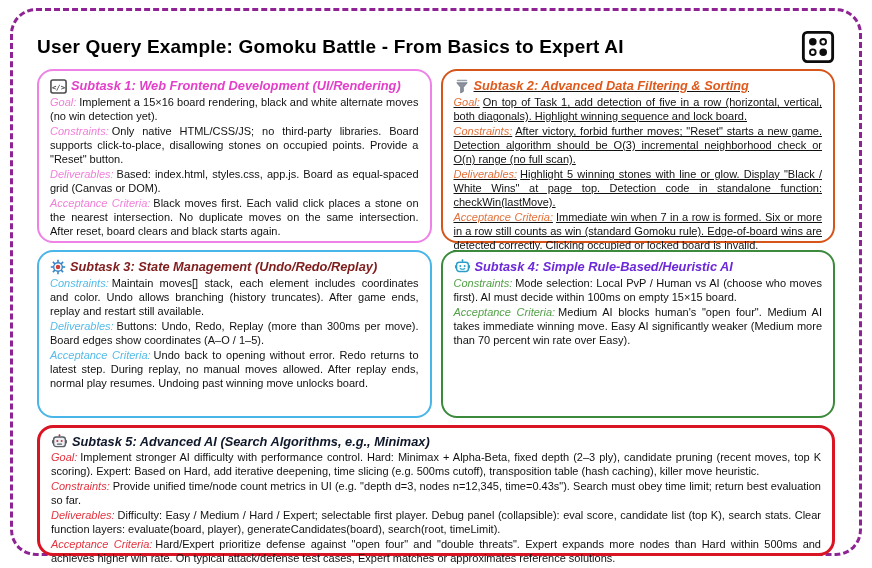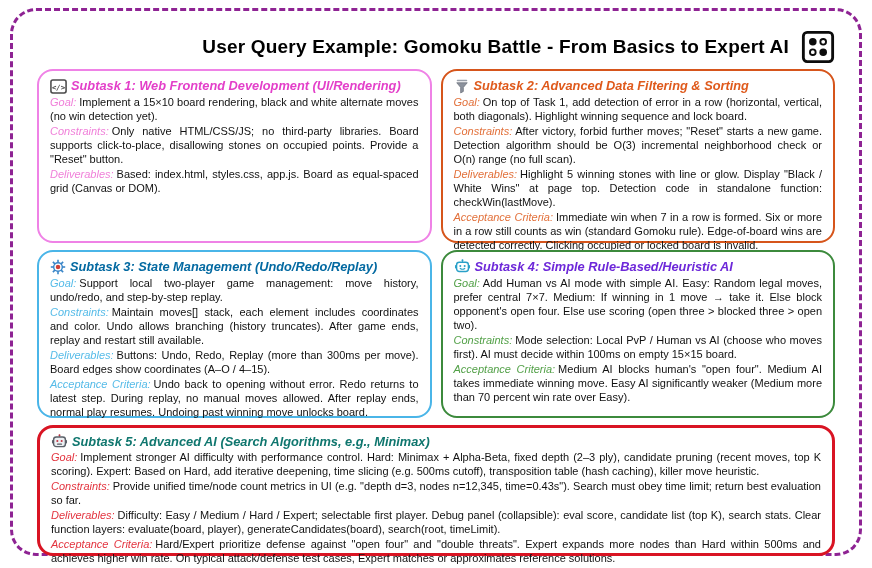--- a/index.html
+++ b/index.html
@@ -8,21 +8,21 @@
     font-family:"Liberation Sans","DejaVu Sans",sans-serif;color:#111;
     box-sizing:border-box;overflow:hidden;
   }
   .outer{
     position:absolute;left:10px;top:8px;right:10px;bottom:12px;
     border:3.5px dashed #8e2393;border-radius:26px;
     box-sizing:border-box;
     padding:16px 24px 10px 24px;
   }
   .hdr{
-    display:flex;align-items:center;justify-content:flex-end;gap:12px;
+    display:flex;align-items:center;justify-content:space-between;gap:12px;
     height:40px;margin-bottom:2px;
   }
   .hdr h1{
     margin:0;font-size:19px;font-weight:bold;color:#000;letter-spacing:.2px;
   }
   .grid{
     display:grid;grid-template-columns:1fr 1fr;gap:7px 9px;
   }
   .card{
     border-radius:16px;box-sizing:border-box;
@@ -33,28 +33,28 @@
     display:flex;align-items:center;gap:4px;
     font-size:12.8px;font-weight:bold;font-style:italic;
     margin:1px 0 2px 0;text-align:left;
   }
   .card p{margin:0 0 1px 0;}
   .lbl{font-style:italic;margin-right:3px;}
   .txt{color:#111;}
   
   .c1{border:2.5px solid #ef82e6;height:174px;}
   .c1 .ttl{color:#e33fc9;} .c1 .lbl{color:#f07fd9;}
-  .c2{border:2.5px solid #d6551b;height:174px;}
+  .c2{border:2.5px solid #d6551b;height:174px;text-decoration:underline;}
   .c2 .ttl{color:#df5a1c;} .c2 .lbl{color:#e2703a;}
   .c3{border:2.5px solid #4ab5e8;height:168px;}
-  .c3 .ttl{color:#0369a1;} .c3 .lbl{color:#55bbe8;}
+  .c3 .ttl{color:#7f1d1d;} .c3 .lbl{color:#55bbe8;}
   .c4{border:2.5px solid #3c8a3c;height:168px;}
   .c4 .ttl{color:#6d28d9;} .c4 .lbl{color:#52a047;}
   .c5{border:3px solid #d91423;grid-column:1 / span 2;height:131px;padding-top:5px;}
-  .c5 .ttl{color:#0f766e;margin-bottom:1px;} .c5 .lbl{color:#e3333e;}
+  .c5 .ttl{color:#0f172a;margin-bottom:1px;} .c5 .lbl{color:#e3333e;}
   .ic{flex:0 0 auto;display:inline-flex;}
 </style>
 </head>
 <body>
 
 <div id="canvas">
   <div class="outer">
 
     <div class="hdr">
       <h1>User Query Example: Gomoku Battle - From Basics to Expert AI</h1>
@@ -74,36 +74,37 @@
       <div class="card c1">
         <div class="ttl">
           <span class="ic">
             <svg width="17" height="15" viewBox="0 0 22 19">
               <rect x="1.2" y="1.2" width="19.6" height="16.6" rx="2.5" fill="#fff" stroke="#4a4a4a" stroke-width="2"></rect>
               <text x="11" y="13.5" font-size="9.5" font-weight="bold" text-anchor="middle" fill="#4a4a4a" font-family="DejaVu Sans Mono,monospace">&lt;/&gt;</text>
             </svg>
           </span>
           <span>Subtask 1: Web Frontend Development (UI/Rendering)</span>
         </div>
-        <p><span class="lbl">Goal:</span><span class="txt">Implement a 15×10 board rendering, black and white alternate moves (no win detection yet).</span></p>
+        <p><span class="lbl">Goal:</span><span class="txt">Implement a 15×16 board rendering, black and white alternate moves (no win detection yet).</span></p>
         <p><span class="lbl">Constraints:</span><span class="txt">Only native HTML/CSS/JS; no third-party libraries. Board supports click-to-place, disallowing stones on occupied points. Provide a "Reset" button.</span></p>
         <p><span class="lbl">Deliverables:</span><span class="txt">Based: index.html, styles.css, app.js. Board as equal-spaced grid (Canvas or DOM).</span></p>
+        <p><span class="lbl">Acceptance Criteria:</span><span class="txt">Black moves first. Each valid click places a stone on the nearest intersection. No duplicate moves on the same intersection. After reset, board clears and black starts again.</span></p>
       </div>
 
       <div class="card c2">
         <div class="ttl">
           <span class="ic">
             <svg width="16" height="15" viewBox="0 0 20 20">
               <rect x="3" y="1" width="14" height="2" rx="1" fill="#9aa0aa"></rect>
               <path d="M3 5 h14 l-5.2 6.2 v5.4 l-3.6 2 v-7.4 z" fill="#8b919c" stroke="#6d737e" stroke-width="1"></path>
             </svg>
           </span>
           <span>Subtask 2: Advanced Data Filtering &amp; Sorting</span>
         </div>
-        <p><span class="lbl">Goal:</span><span class="txt">On top of Task 1, add detection of error in a row (horizontal, vertical, both diagonals). Highlight winning sequence and lock board.</span></p>
+        <p><span class="lbl">Goal:</span><span class="txt">On top of Task 1, add detection of five in a row (horizontal, vertical, both diagonals). Highlight winning sequence and lock board.</span></p>
         <p><span class="lbl">Constraints:</span><span class="txt">After victory, forbid further moves; "Reset" starts a new game. Detection algorithm should be O(3) incremental neighborhood check or O(n) range (no full scan).</span></p>
         <p><span class="lbl">Deliverables:</span><span class="txt">Highlight 5 winning stones with line or glow. Display "Black / White Wins" at page top. Detection code in standalone function: checkWin(lastMove).</span></p>
         <p><span class="lbl">Acceptance Criteria:</span><span class="txt">Immediate win when 7 in a row is formed. Six or more in a row still counts as win (standard Gomoku rule). Edge-of-board wins are detected correctly. Clicking occupied or locked board is invalid.</span></p>
       </div>
 
       <div class="card c3">
         <div class="ttl">
           <span class="ic">
             <svg width="16" height="16" viewBox="0 0 20 20">
               <g stroke="#3a86c8" stroke-width="2">
@@ -111,43 +112,41 @@
                 <line x1="1" y1="10" x2="19" y2="10"></line>
                 <line x1="3.6" y1="3.6" x2="16.4" y2="16.4"></line>
                 <line x1="16.4" y1="3.6" x2="3.6" y2="16.4"></line>
               </g>
               <circle cx="10" cy="10" r="5.4" fill="#fff" stroke="#3a86c8" stroke-width="1.8"></circle>
               <circle cx="10" cy="10" r="2.8" fill="#d04038"></circle>
             </svg>
           </span>
           <span>Subtask 3: State Management (Undo/Redo/Replay)</span>
         </div>
-        <p><span class="lbl">Goal:</span><span class="txt">Support local two-player game management: move history, undo/redo, and step-by-step replay.</span></p>
         <p><span class="lbl">Constraints:</span><span class="txt">Maintain moves[] stack, each element includes coordinates and color. Undo allows branching (history truncates). After game ends, replay and restart still available.</span></p>
-        <p><span class="lbl">Deliverables:</span><span class="txt">Buttons: Undo, Redo, Replay (more than 300ms per move). Board edges show coordinates (A–O / 4–15).</span></p>
+        <p><span class="lbl">Deliverables:</span><span class="txt">Buttons: Undo, Redo, Replay (more than 300ms per move). Board edges show coordinates (A–O / 1–5).</span></p>
         <p><span class="lbl">Acceptance Criteria:</span><span class="txt">Undo back to opening without error. Redo returns to latest step. During replay, no manual moves allowed. After replay ends, normal play resumes. Undoing past winning move unlocks board.</span></p>
       </div>
 
       <div class="card c4">
         <div class="ttl">
           <span class="ic">
             <svg width="17" height="16" viewBox="0 0 20 20">
               <line x1="10" y1="1" x2="10" y2="3.6" stroke="#2aa0c8" stroke-width="1.5"></line>
               <circle cx="10" cy="1.6" r="1.2" fill="#2aa0c8"></circle>
               <rect x="2.6" y="4" width="14.8" height="11.6" rx="3.4" fill="#fff" stroke="#2aa0c8" stroke-width="1.8"></rect>
               <rect x="0.6" y="7.5" width="2" height="4.5" rx="1" fill="#2aa0c8"></rect>
               <rect x="17.4" y="7.5" width="2" height="4.5" rx="1" fill="#2aa0c8"></rect>
               <circle cx="7.3" cy="8.8" r="1.25" fill="#2aa0c8"></circle>
               <circle cx="12.7" cy="8.8" r="1.25" fill="#2aa0c8"></circle>
               <path d="M7.2 11.8 q2.8 2 5.6 0" stroke="#2aa0c8" stroke-width="1.4" fill="none" stroke-linecap="round"></path>
             </svg>
           </span>
           <span>Subtask 4: Simple Rule-Based/Heuristic AI</span>
         </div>
-        <p><span class="lbl">Goal:</span><span class="txt">Add Human vs AI mode with simple AI. Easy: Random legal moves, prefer central 7×7. Medium: If winning in 1 move → take it. Else block opponent's open four. Else use scoring (open three &gt; blocked three &gt; open two).</span></p>
         <p><span class="lbl">Constraints:</span><span class="txt">Mode selection: Local PvP / Human vs AI (choose who moves first). AI must decide within 100ms on empty 15×15 board.</span></p>
         <p><span class="lbl">Acceptance Criteria:</span><span class="txt">Medium AI blocks human's "open four". Medium AI takes immediate winning move. Easy AI significantly weaker (Medium more than 70 percent win rate over Easy).</span></p>
       </div>
 
       <div class="card c5">
         <div class="ttl">
           <span class="ic">
             <svg width="17" height="16" viewBox="0 0 20 20">
               <line x1="10" y1="1" x2="10" y2="3.4" stroke="#5a6068" stroke-width="1.5"></line>
               <circle cx="10" cy="1.6" r="1.2" fill="#c03040"></circle>

